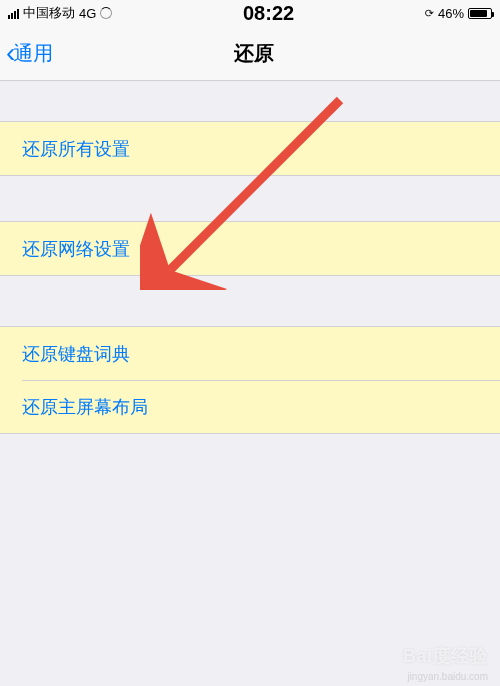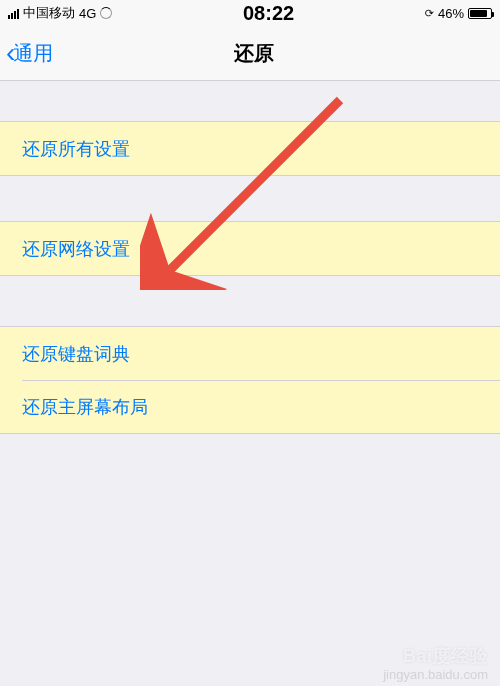--- a/index.html
+++ b/index.html
@@ -78,21 +78,21 @@
     position:absolute; pointer-events:none; z-index:5;
   }
   .watermark {
     position:absolute; right:12px; bottom:18px;
     color: rgba(255,255,255,0.55); font-size: 18px; font-weight:600;
     text-shadow: 0 0 3px rgba(0,0,0,0.1);
     pointer-events:none; letter-spacing:0.5px;
   }
   .watermark-sub {
     position:absolute; right:12px; bottom:4px;
-    color: rgba(200,200,200,0.7); font-size: 13px; pointer-events:none;
+    color: rgba(200,200,200,0.7); font-size: 10px; pointer-events:none;
   }
 </style>
 </head>
 <body>
 
 <div class="status-bar">
   <div class="status-left">
     <span class="signal-bars">
         <span></span>
         <span></span>

